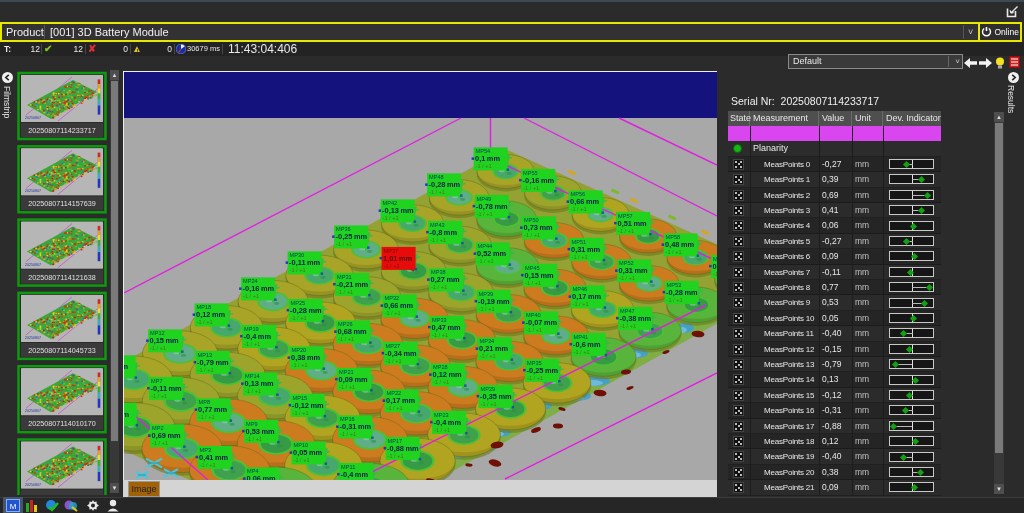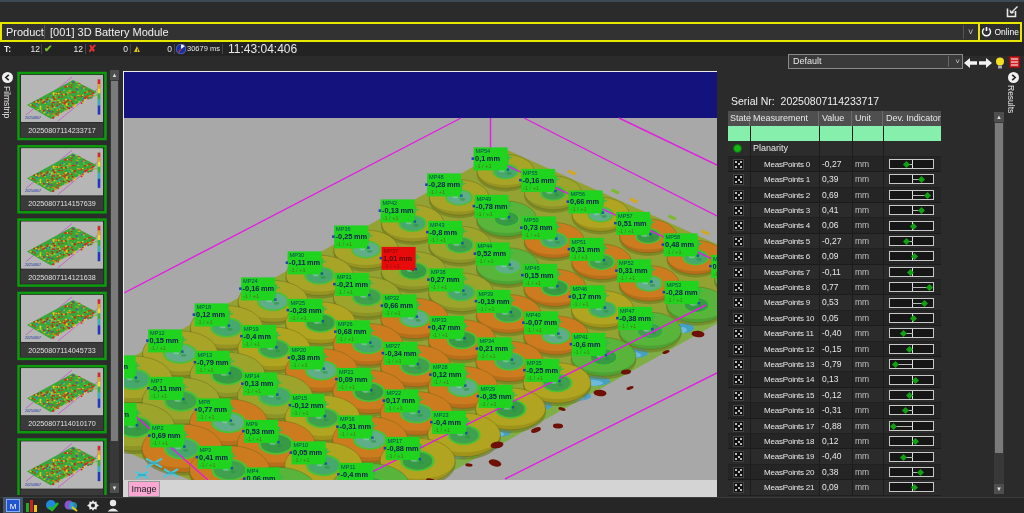--- a/index.html
+++ b/index.html
@@ -21,32 +21,32 @@
 
 #fstab{left:0;top:56px;width:15px;height:441px;background:#2b2b2b}
 #fslabel{left:-10px;top:98px;width:34px;color:#e8e8e8;font-size:8.5px;transform:rotate(90deg)}
 #thumbwrap{left:17px;top:70px;width:92px;height:425px;overflow:hidden}
 #fsscroll{left:110px;top:70px;width:9px;height:423px;background:#383838}
 .sbtn{position:absolute;width:9px;height:10px;background:#4e4e4e;color:#ddd;font-size:6px;text-align:center;line-height:10px}
 .sthumb{position:absolute;background:#7a7a7a}
 
 #vp{left:123px;top:71px;width:594px;height:409px;background:#c2410c;border:1px solid #ececec}
 #vpstrip{left:123px;top:480px;width:594px;height:20px;background:#d4d4d4}
-#imgtab{left:128px;top:481px;width:32px;height:16px;background:#f9a8d4;border:1px solid #999;color:#222;font-size:9px;line-height:14px;text-align:center}
+#imgtab{left:128px;top:481px;width:32px;height:16px;background:#a16207;border:1px solid #999;color:#222;font-size:9px;line-height:14px;text-align:center}
 
 #footer{left:0;top:497px;width:1024px;height:16px;background:#262626;border-top:1px solid #3c3c3c}
 
 #dd{left:788px;top:54px;width:175px;height:15px;background:#3a3a3a;border:1px solid #8a8a8a;color:#e8e8e8;font-size:9px;line-height:13px;padding-left:4px}
 #dd .dch{position:absolute;right:2px;top:0;color:#ccc;font-size:8px}
 #dd .dsp{position:absolute;right:13px;top:1px;width:1px;height:11px;background:#666}
 #passbar{left:728px;top:71px;width:275px;height:14px;background:#0d9b0d;color:#fff;font-weight:bold;font-size:12px;text-align:center;line-height:14px}
 #reslabel{left:995px;top:96px;width:32px;color:#e8e8e8;font-size:8.5px;transform:rotate(90deg)}
 #serial{left:731px;top:95px;color:#f0f0f0;font-size:10.5px}
 
-#tbl{left:728px;top:111px;width:213px;height:385px;overflow:hidden;background:#86efac;color:#e8e8e8;font-size:9px}
+#tbl{left:728px;top:111px;width:213px;height:385px;overflow:hidden;background:#d946ef;color:#e8e8e8;font-size:9px}
 #thead{position:absolute;left:0;top:0;width:213px;height:15px;background:#4f4f4f;line-height:15px}
 #thead>span,.trow>span{position:absolute;top:0;height:100%;white-space:nowrap}
 .c-state{left:0;width:22px}
 .c-meas{left:22px;width:69px;padding-left:3px}
 .c-val{left:91px;width:33px;padding-left:3px}
 .c-unit{left:124px;width:31px;padding-left:3px;color:#c0c0c0}
 .c-dev{left:155px;width:58px}
 #thead>span{border-right:1px solid #6a6a6a;padding-left:3px;color:#e8e8e8}
 #thead .c-state{padding-left:2px}
 .trow{position:absolute;left:0;width:213px;height:15.4px;line-height:15.4px;font-size:8.5px;border-bottom:1px solid rgba(0,0,0,0.25)}

